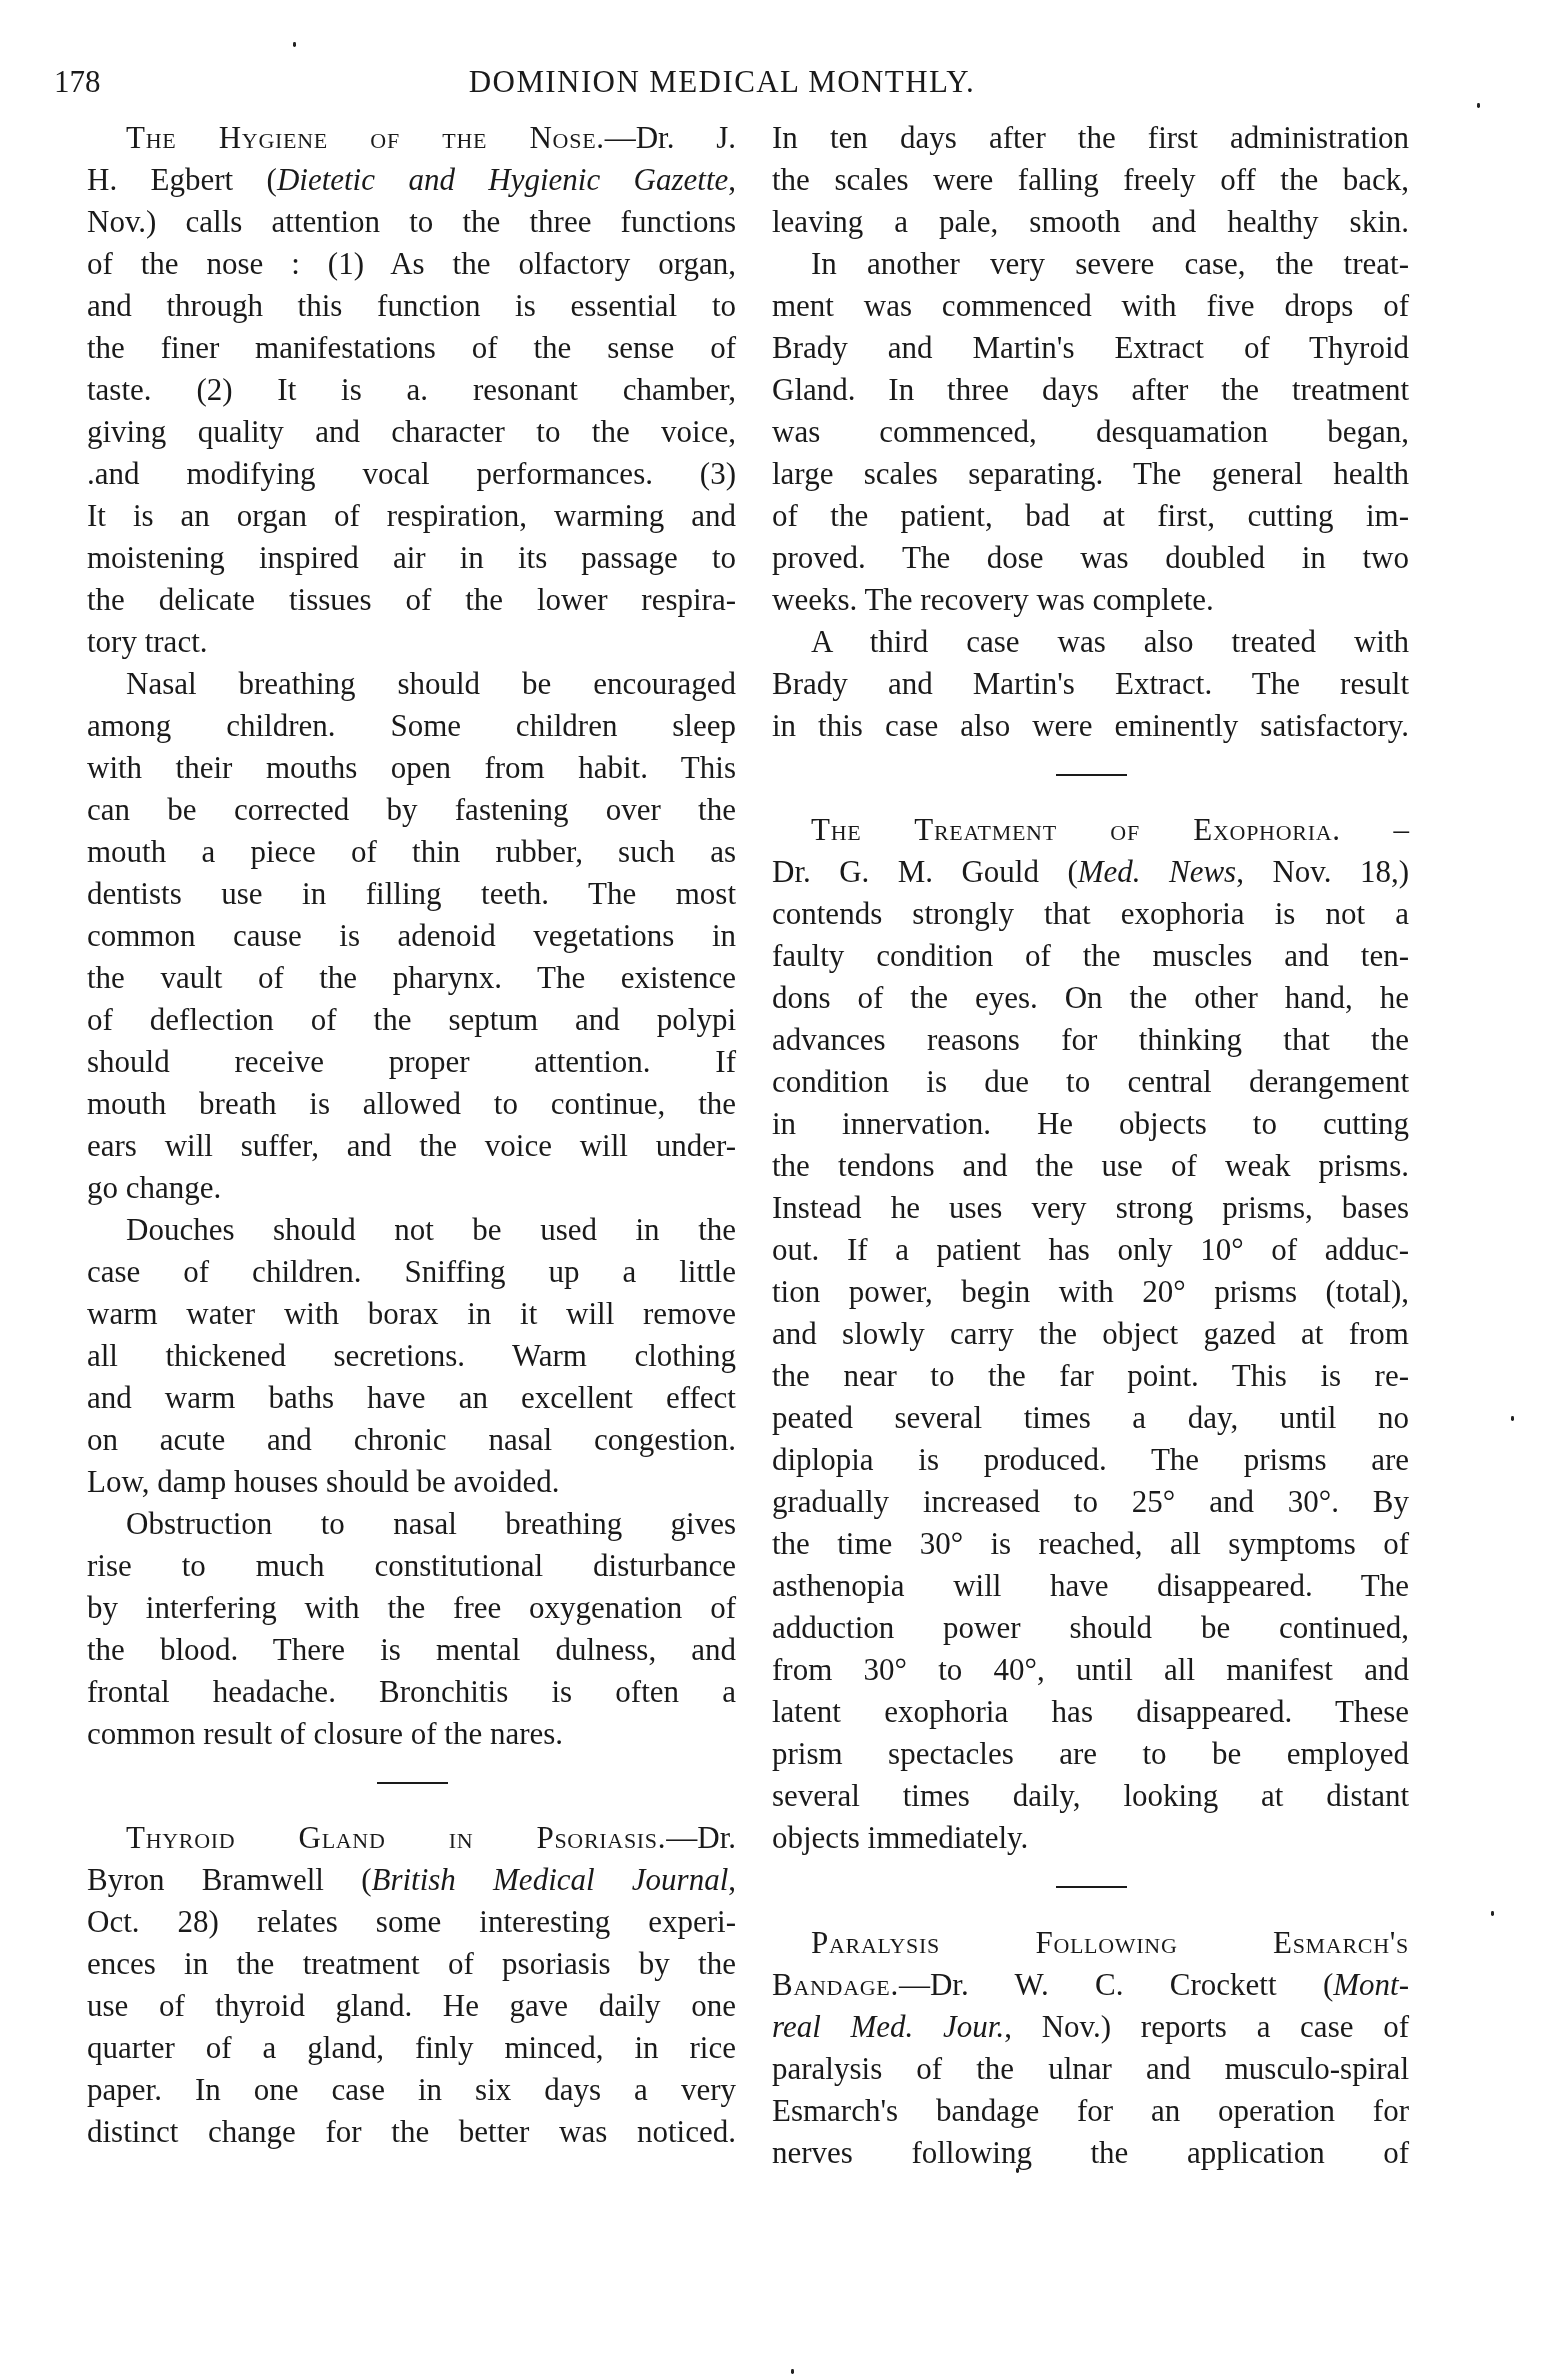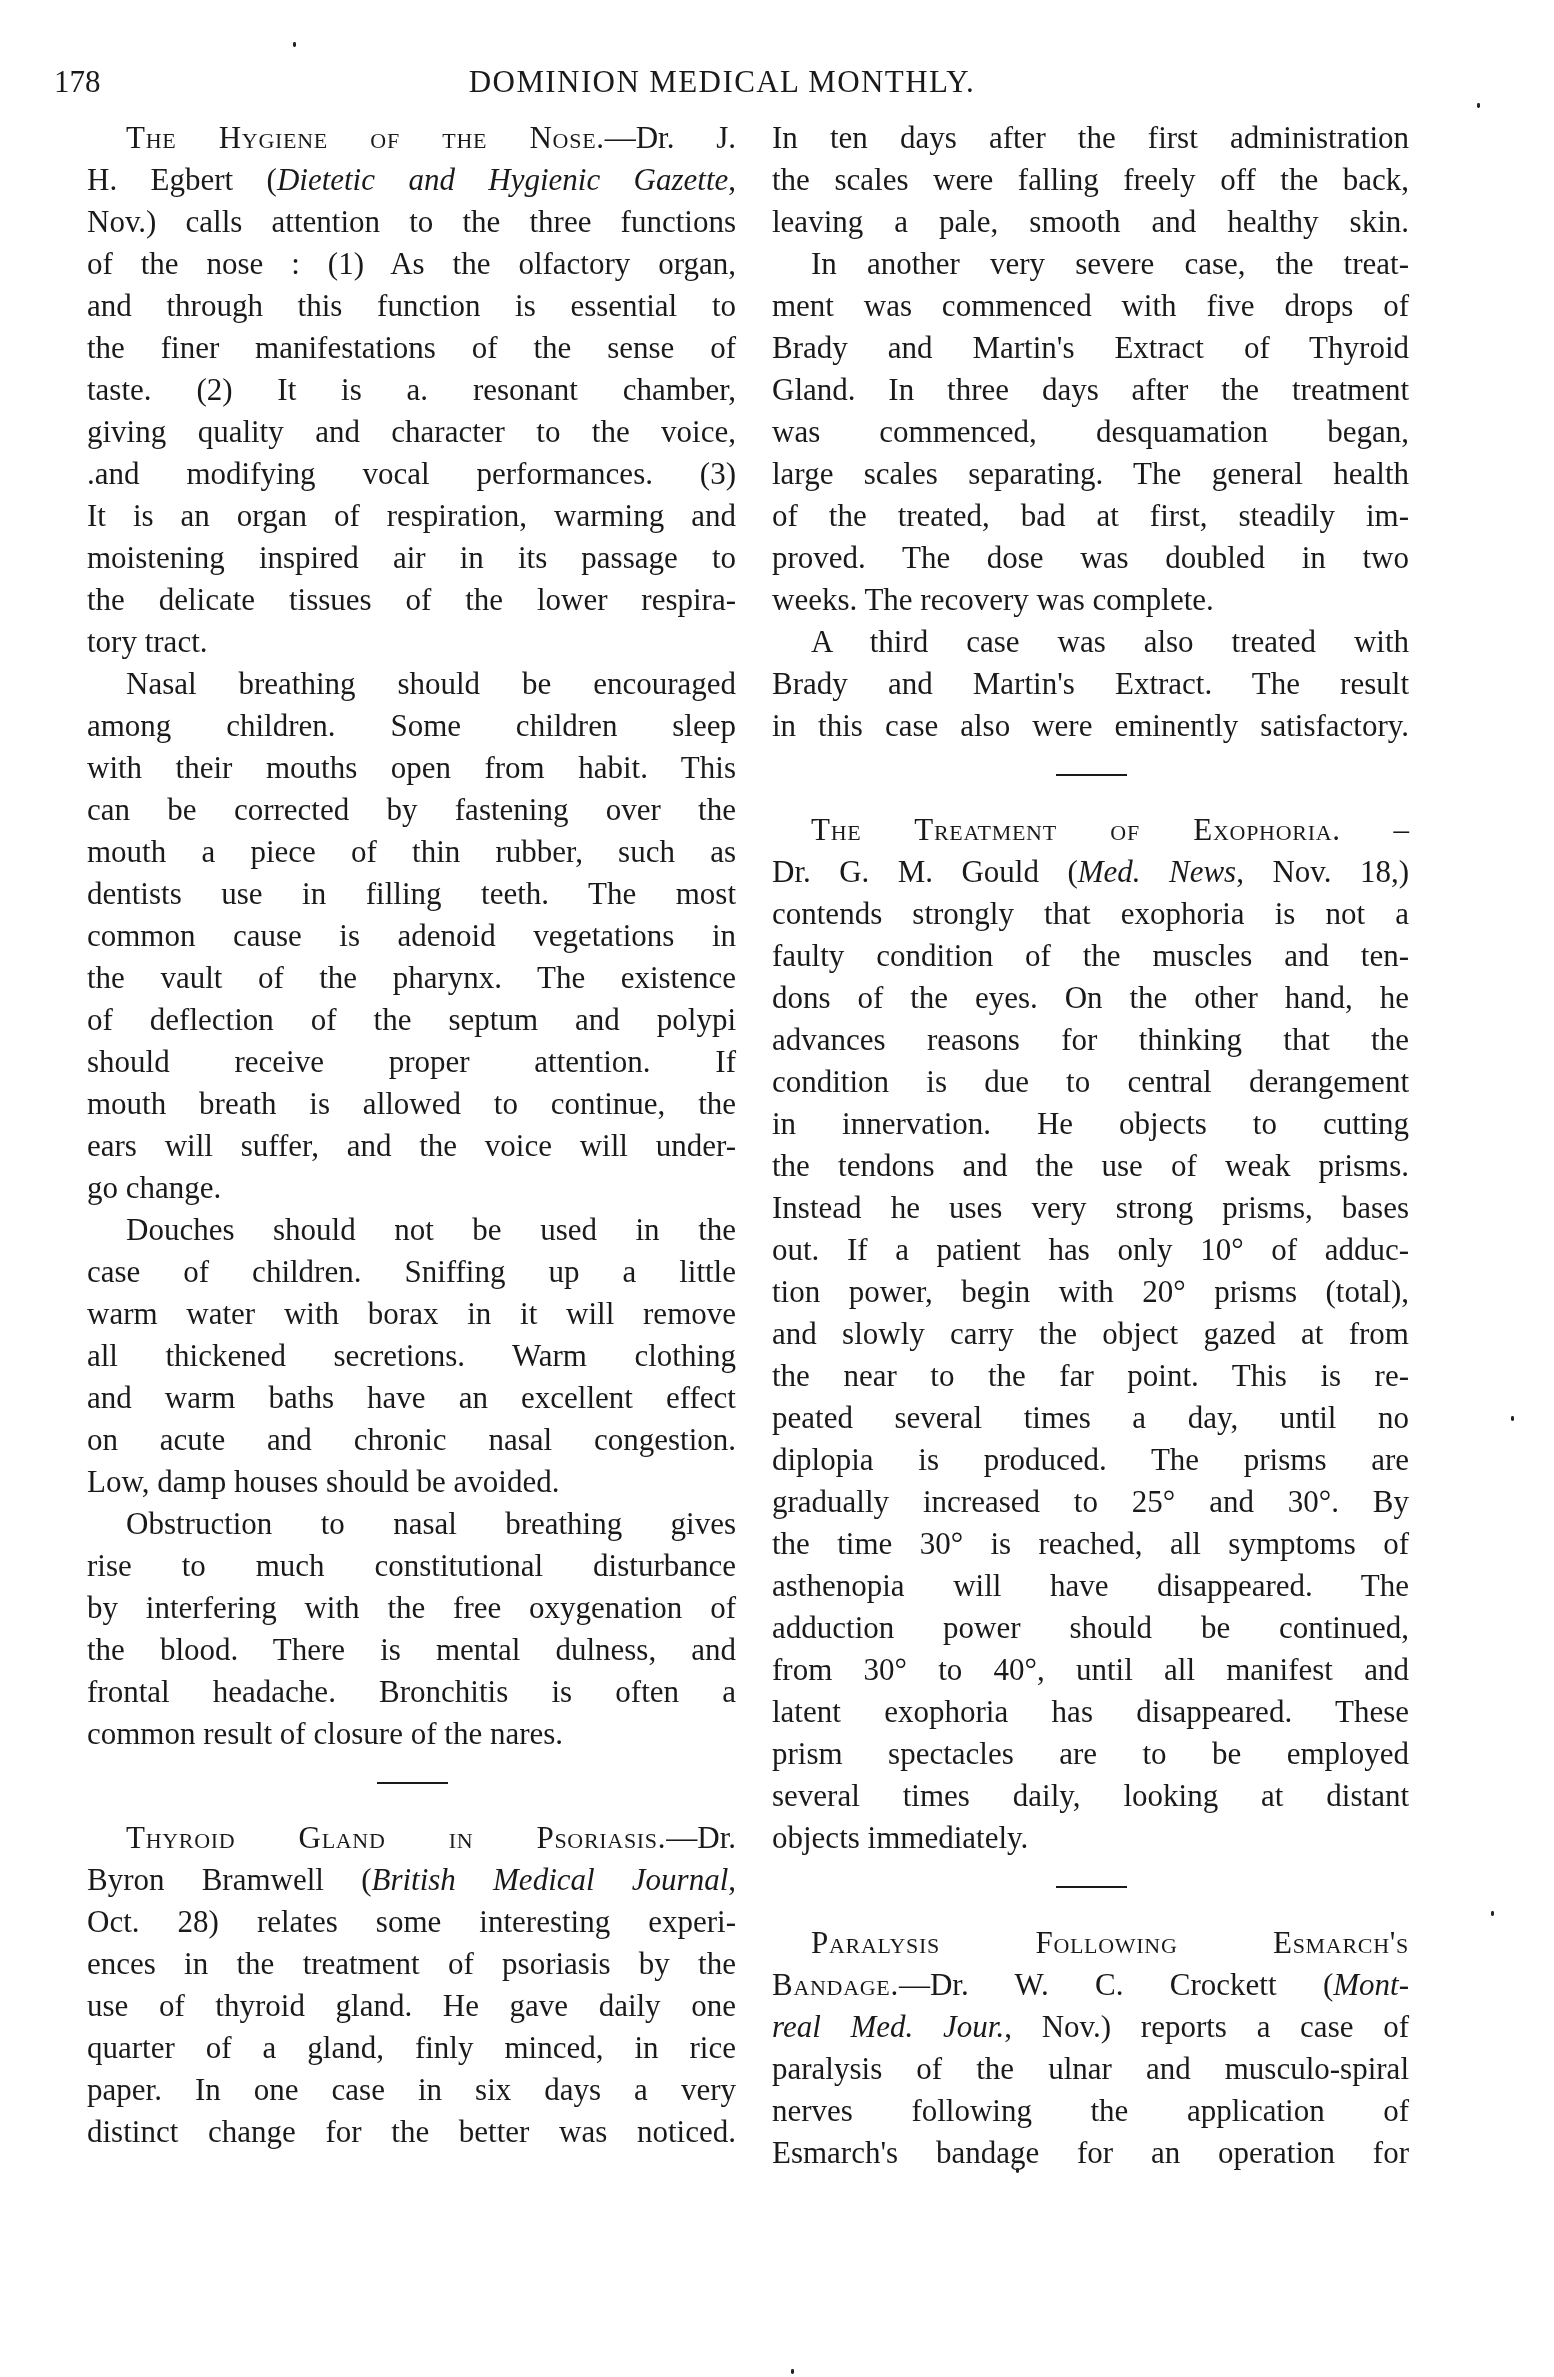--- a/index.html
+++ b/index.html
@@ -91,21 +91,21 @@
   <span class="ln">In ten days after the first administration</span>
   <span class="ln">the scales were falling freely off the back,</span>
   <span class="ln">leaving a pale, smooth and healthy skin.</span>
 
   <span class="ln indent">In another very severe case, the treat-</span>
   <span class="ln">ment was commenced with five drops of</span>
   <span class="ln">Brady and Martin's Extract of Thyroid</span>
   <span class="ln">Gland.  In three days after the treatment</span>
   <span class="ln">was commenced, desquamation began,</span>
   <span class="ln">large scales separating.  The general health</span>
-  <span class="ln">of the treated, bad at first, steadily im-</span>
+  <span class="ln">of the patient, bad at first, cutting im-</span>
   <span class="ln">proved.  The dose was doubled in two</span>
   <span class="ln last">weeks.  The recovery was complete.</span>
 
   <span class="ln indent">A third case was also treated with</span>
   <span class="ln">Brady and Martin's Extract.  The result</span>
   <span class="ln">in this case also were eminently satisfactory.</span>
 
   <span class="rule"></span>
   <span class="gap"></span>
 
@@ -135,22 +135,22 @@
   <span class="ln">several times daily, looking at distant</span>
   <span class="ln last">objects immediately.</span>
 
   <span class="rule"></span>
   <span class="gap"></span>
 
   <span class="ln indent sc"><span>Paralysis</span> <span>Following</span> <span>Esmarch's</span></span>
   <span class="ln"><span class="sc">Bandage.</span><span>—Dr. W. C. Crockett (</span><span class="it">Mont-</span></span>
   <span class="ln"><span class="it">real Med. Jour.</span><span>, Nov.) reports a case of</span></span>
   <span class="ln">paralysis of the ulnar and musculo-spiral</span>
+  <span class="ln">Esmarch's bandage for an operation for</span>
   <span class="ln">nerves following the application of</span>
-  <span class="ln">Esmarch's bandage for an operation for</span>
 </div>
 
 <div class="speck" style="left:293px;top:42px;"></div>
 <div class="speck" style="left:1477px;top:103px;"></div>
 <div class="speck" style="left:1511px;top:1416px;"></div>
 <div class="speck" style="left:1491px;top:1911px;"></div>
 <div class="speck" style="left:1016px;top:2168px;"></div>
 <div class="speck" style="left:791px;top:2369px;"></div>
 
 

